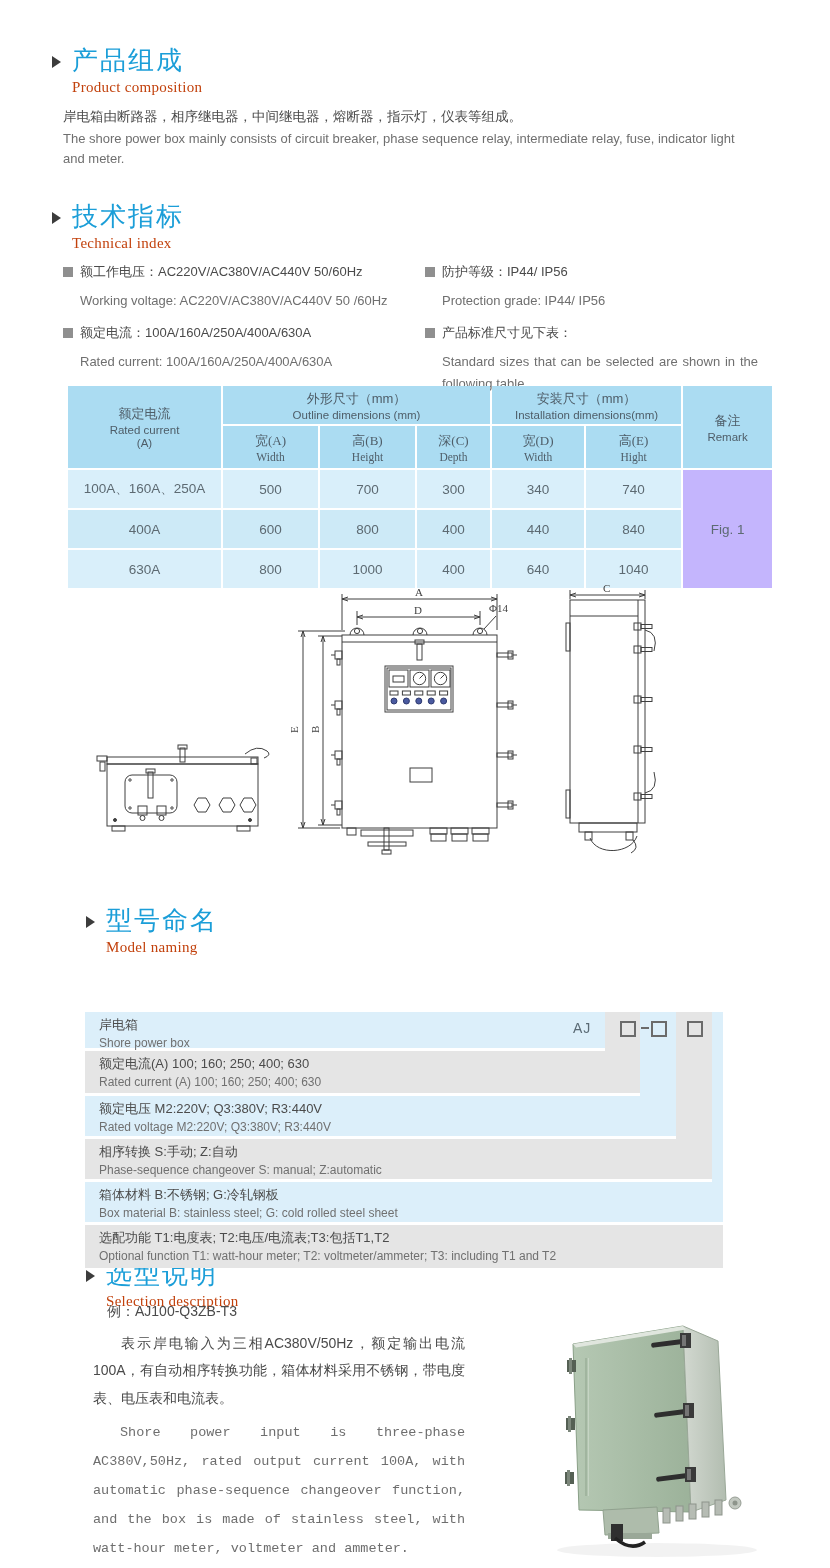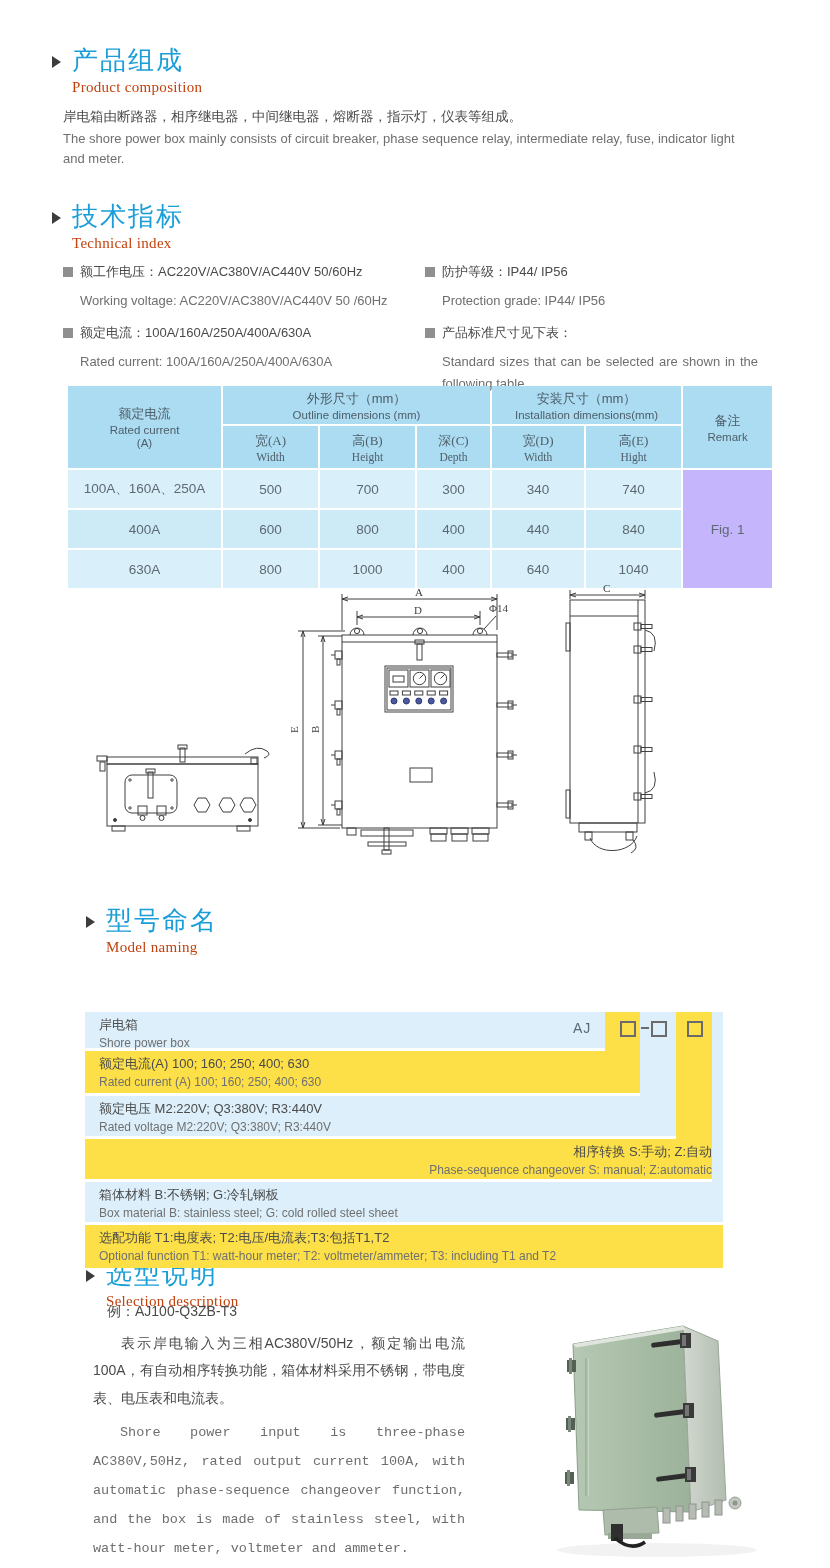--- a/index.html
+++ b/index.html
@@ -34,21 +34,21 @@
   .rB{background:#cdeaf7;}
   .rem{background:#c4b5fd;}
   td.val{font-size:13.5px;color:#5d6a72;height:38px;}
 
   
   #model{position:absolute;left:85px;top:968px;width:640px;height:284px;margin-top:44px;}
   .mrow{position:absolute;left:0;z-index:2;box-sizing:border-box;padding:4px 0 0 14px;}
   .mrow .zh{font-size:13px;color:#4b4b4b;line-height:1.45;}
   .mrow .en{font-size:12px;color:#707070;line-height:1.4;}
   .blue{background:#dceffa;}
-  .gray{background:#fde047;}
+  .gray{background:#e5e5e5;}
   .strip{position:absolute;top:0;z-index:1;}
   .codebox{position:absolute;z-index:3;width:12px;height:12px;border:2px solid #6b6b6b;background:transparent;}
   .codedash{position:absolute;z-index:3;width:8px;height:2px;background:#6b6b6b;}
   #aj{position:absolute;z-index:3;font-size:14px;color:#5a6a74;letter-spacing:1px;}
 
   
   #selText{position:absolute;left:93px;top:1303px;width:372px;}
   .ex-zh{margin:0 0 9px 14px;font-size:14px;color:#4a4a4a;}
   .p-zh{font-size:14px;color:#4a4a4a;text-align:justify;text-indent:2em;line-height:1.95;margin:0 0 6px 0;}
   .ex-en{margin:6px 0 8px 14px;font-size:13.5px;color:#6e6e6e;}
@@ -381,21 +381,21 @@
       <div class="en">Shore power box</div>
     </div>
     <div class="mrow gray" style="top:39px;height:42px;width:555px;">
       <div class="zh">额定电流(A)  100; 160; 250; 400; 630</div>
       <div class="en">Rated current (A) 100; 160; 250; 400; 630</div>
     </div>
     <div class="mrow blue" style="top:84px;height:40px;width:591px;">
       <div class="zh">额定电压   M2:220V;  Q3:380V;  R3:440V</div>
       <div class="en">Rated voltage   M2:220V;  Q3:380V;  R3:440V</div>
     </div>
-    <div class="mrow gray" style="top:127px;height:40px;width:627px;text-align:right;">
+    <div class="mrow gray" style="top:127px;height:40px;width:627px;">
       <div class="zh">相序转换  S:手动; Z:自动</div>
       <div class="en">Phase-sequence changeover  S: manual;  Z:automatic</div>
     </div>
     <div class="mrow blue" style="top:170px;height:40px;width:638px;">
       <div class="zh">箱体材料    B:不锈钢;  G:冷轧钢板</div>
       <div class="en">Box material    B: stainless steel; G: cold rolled steel sheet</div>
     </div>
     <div class="mrow gray" style="top:213px;height:43px;width:638px;">
       <div class="zh">选配功能      T1:电度表;  T2:电压/电流表;T3:包括T1,T2</div>
       <div class="en">Optional function  T1: watt-hour meter; T2: voltmeter/ammeter; T3: including T1 and T2</div>

